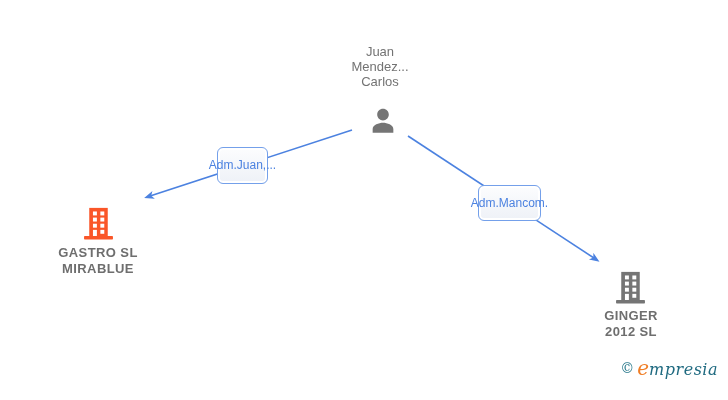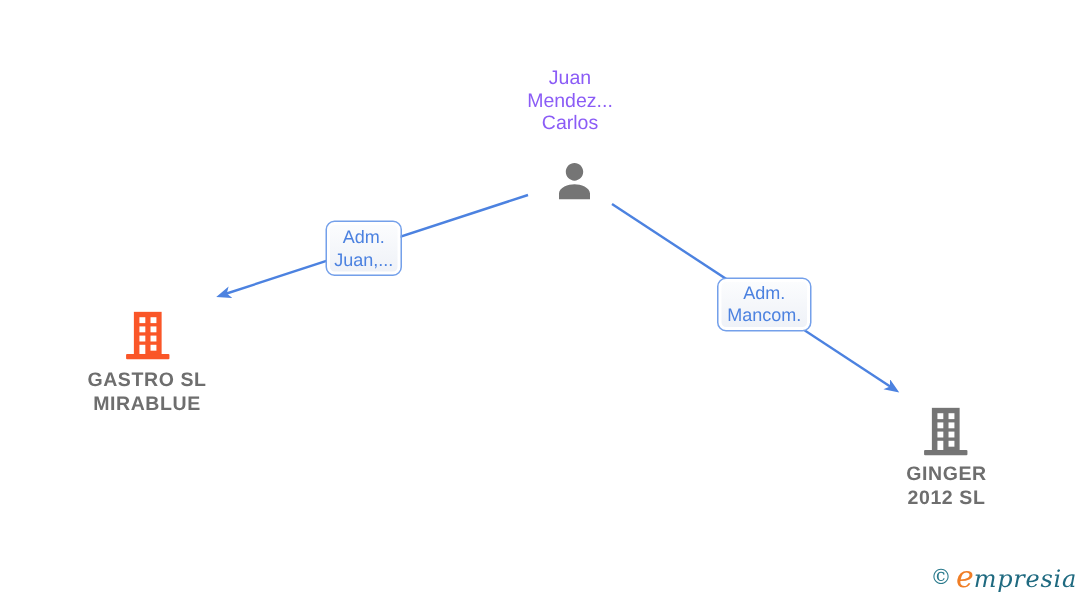--- a/index.html
+++ b/index.html
@@ -28,36 +28,35 @@
     cursor: pointer;
   }
   .person-name {
     position: absolute;
     left: 310px;
     top: 44px;
     width: 140px;
     text-align: center;
     font-size: 13px;
     line-height: 15px;
-    color: #8b5cf6;
+    color: #737373;
     z-index: 2;
   }
   .person-icon {
     position: absolute;
     left: 366px;
     top: 103px;
     width: 34px;
     height: 34px;
     z-index: 2;
   }
   .edge-label {
     position: absolute;
     z-index: 3;
     display: flex;
-    flex-direction: column;
     align-items: center;
     justify-content: center;
     background: linear-gradient(180deg, #fcfdfe 0%, #eef1f7 100%);
     border: 1px solid #74a0ea;
     border-radius: 6px;
     box-shadow: inset 0 0 0 2px #ffffff;
     font-size: 12px;
     line-height: 15px;
     color: #4c82e0;
     text-align: center;
@@ -81,21 +80,21 @@
     line-height: 16px;
     letter-spacing: 0.4px;
     color: #6e6e6e;
     z-index: 2;
   }
   #company-name-0 { left: 18px;  top: 245px; }
   #company-name-1 { left: 551px; top: 308px; }
   .watermark {
     position: absolute;
     right: 10px;
-    bottom: 4px;
+    bottom: 20px;
     z-index: 2;
     font-family: "DejaVu Serif", serif;
     cursor: pointer;
     white-space: nowrap;
   }
   .watermark .copy {
     font-size: 14px;
     color: #2a7a8c;
     font-style: normal;
     vertical-align: 2px;

